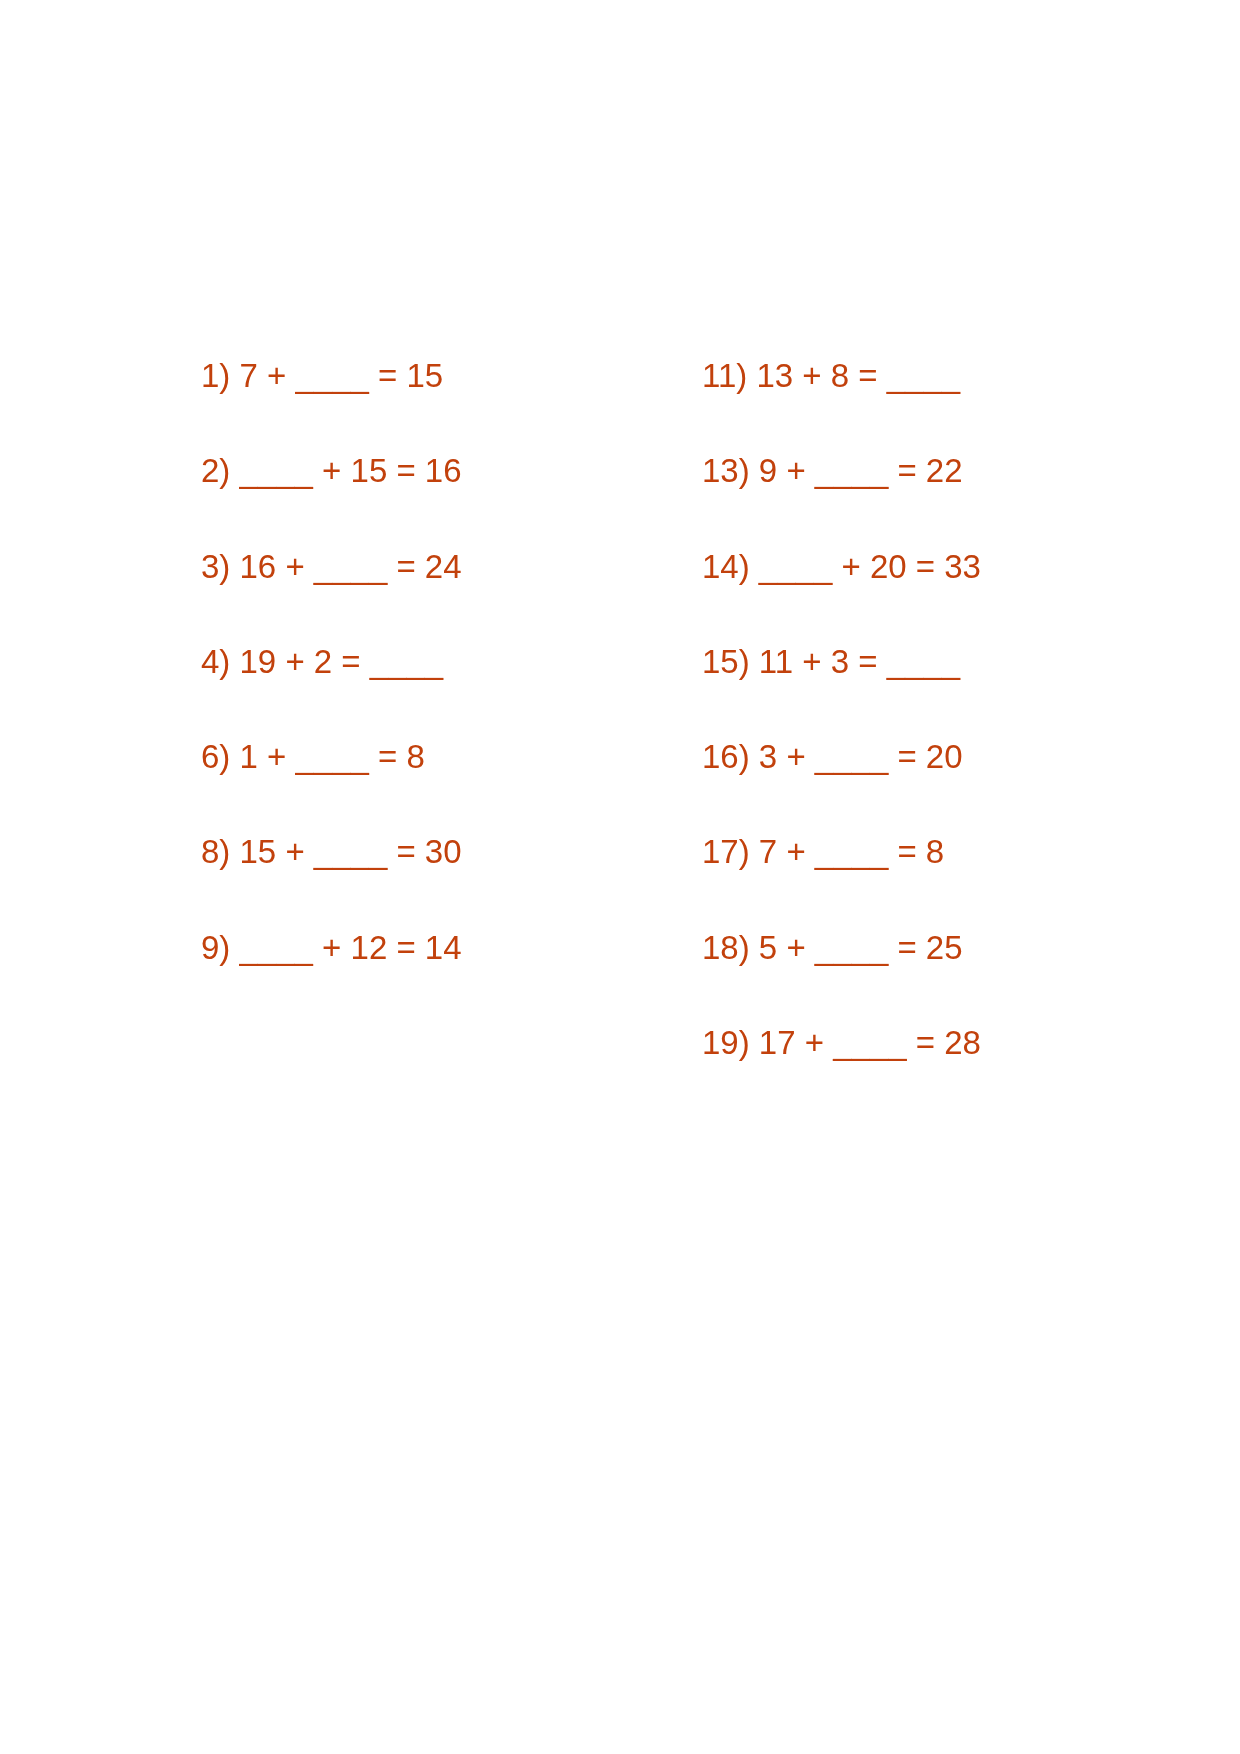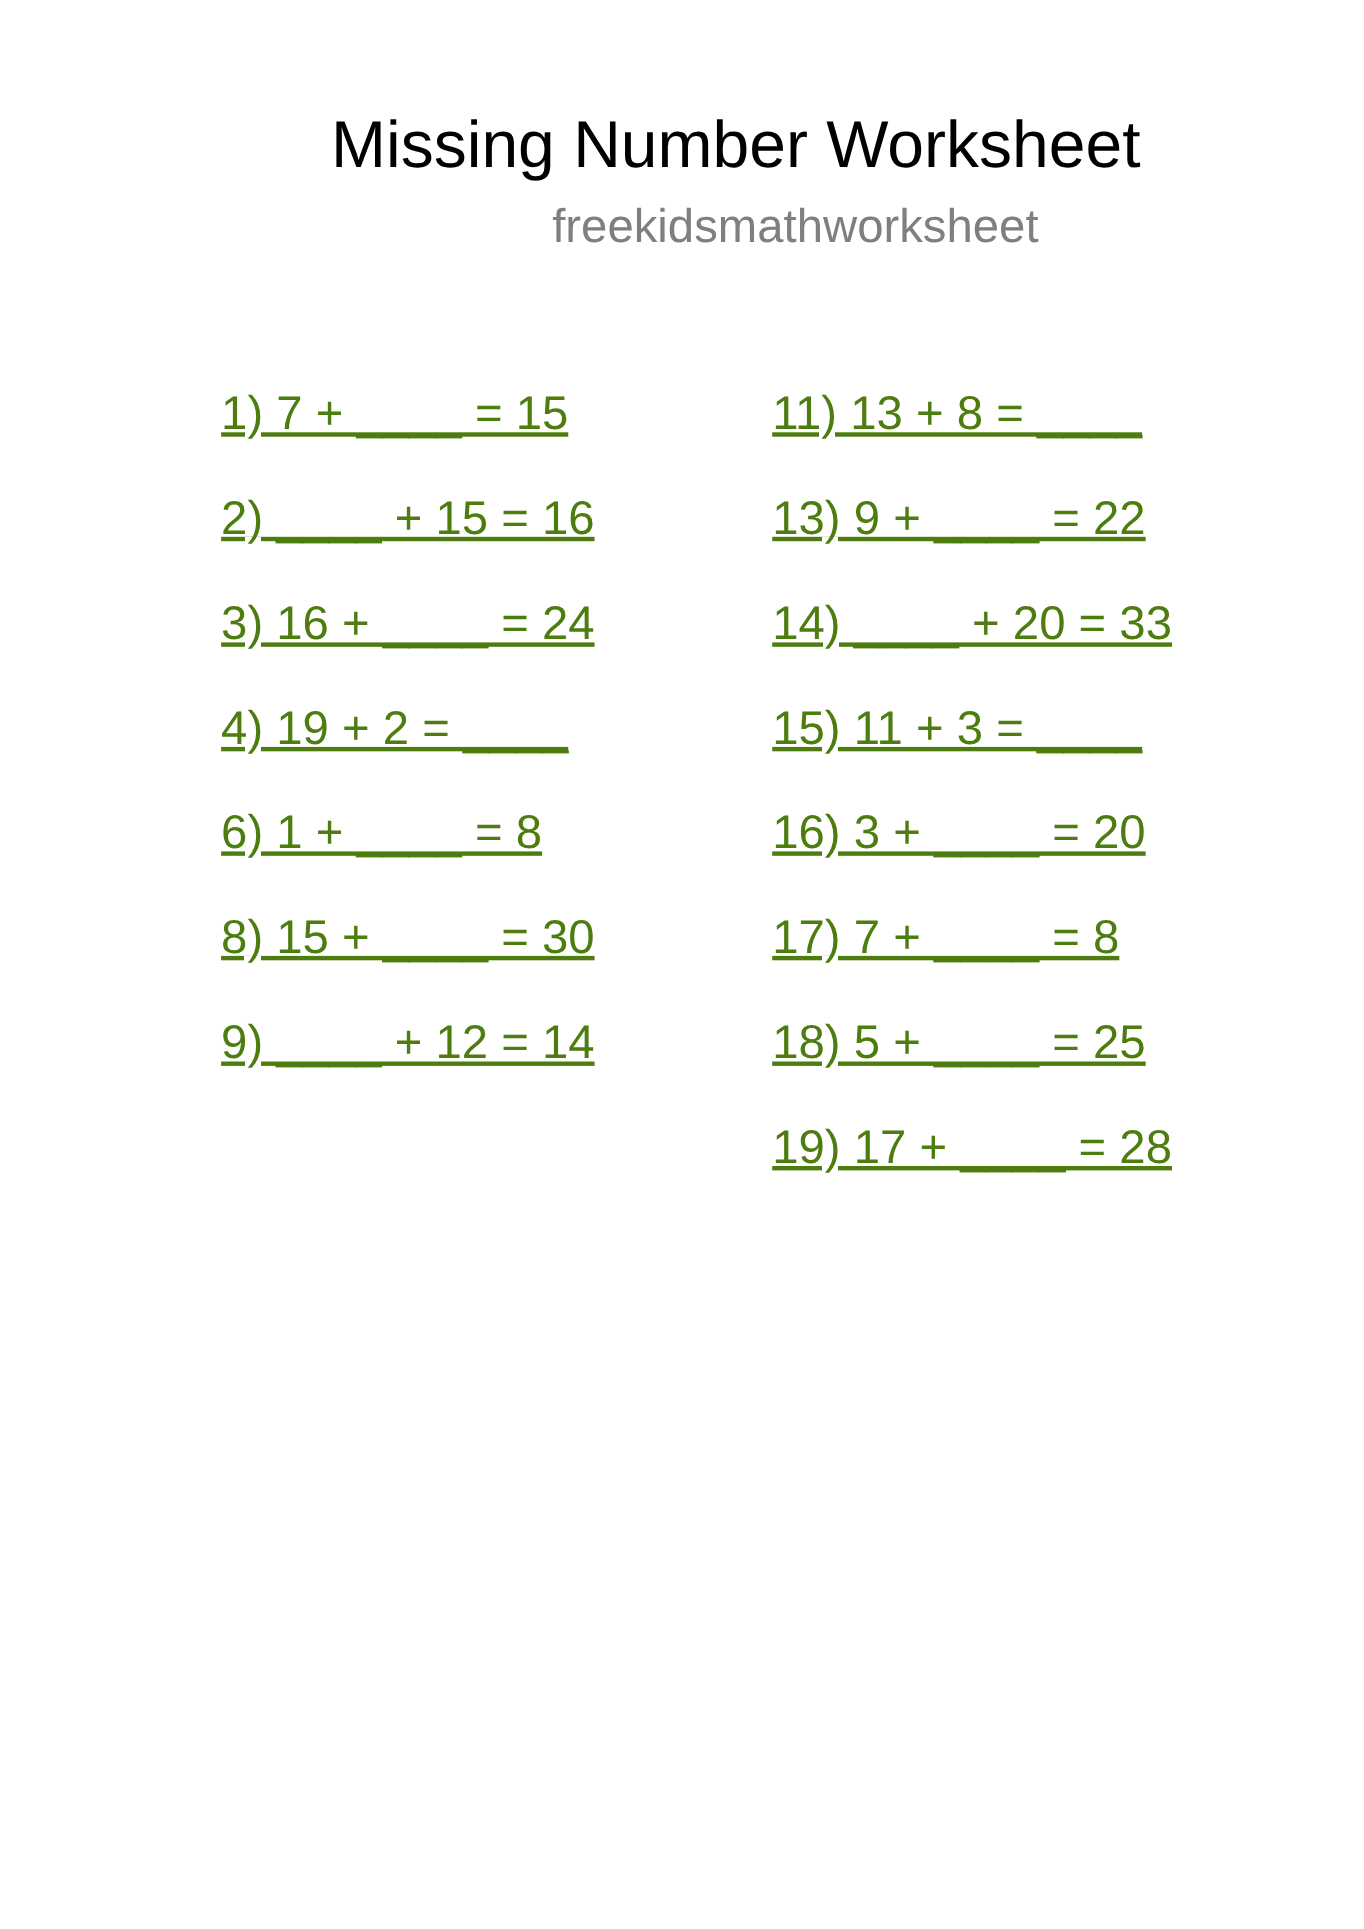--- a/index.html
+++ b/index.html
@@ -43,33 +43,30 @@
       white-space: nowrap;
     }
     .column {
       position: absolute;
       top: 350px;
     }
     .column.left { left: 201px; }
     .column.right { left: 702px; }
     .problem {
       height: 95.3px;
-      font-size: 43px;
+      font-size: 33px;
       line-height: 52px;
       white-space: pre;
-      color: #4d7c0f;
-      text-decoration: underline;
+      color: #c2410c;
     }
   </style>
 </head>
 <body>
 
 <div class="page">
-  <h1 class="title">Missing Number Worksheet</h1>
-  <div class="subtitle">freekidsmathworksheet</div>
 
   <div class="column left">
     <div class="problem">1) 7 + ____ = 15</div>
     <div class="problem">2) ____ + 15 = 16</div>
     <div class="problem">3) 16 + ____ = 24</div>
     <div class="problem">4) 19 + 2 = ____</div>
     <div class="problem">6) 1 + ____ = 8</div>
     <div class="problem">8) 15 + ____ = 30</div>
     <div class="problem">9) ____ + 12 = 14</div>
   </div>

